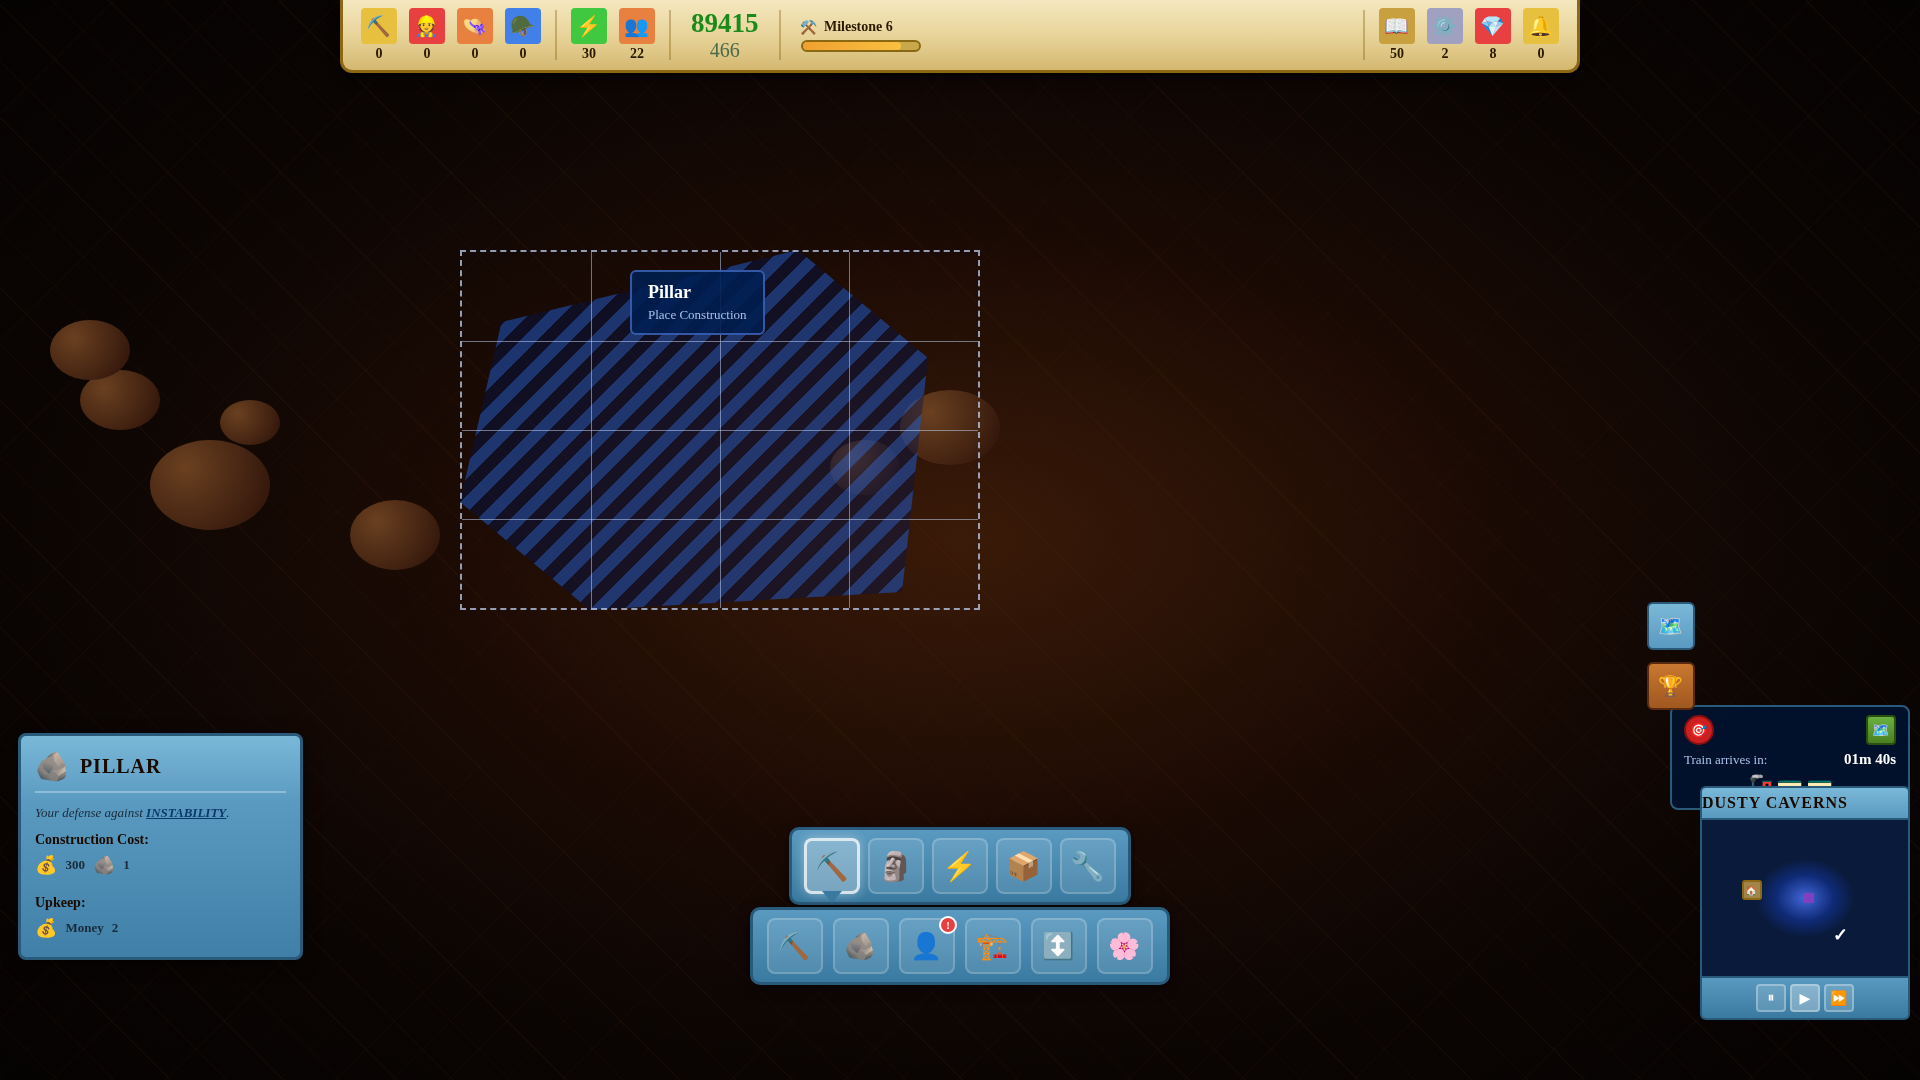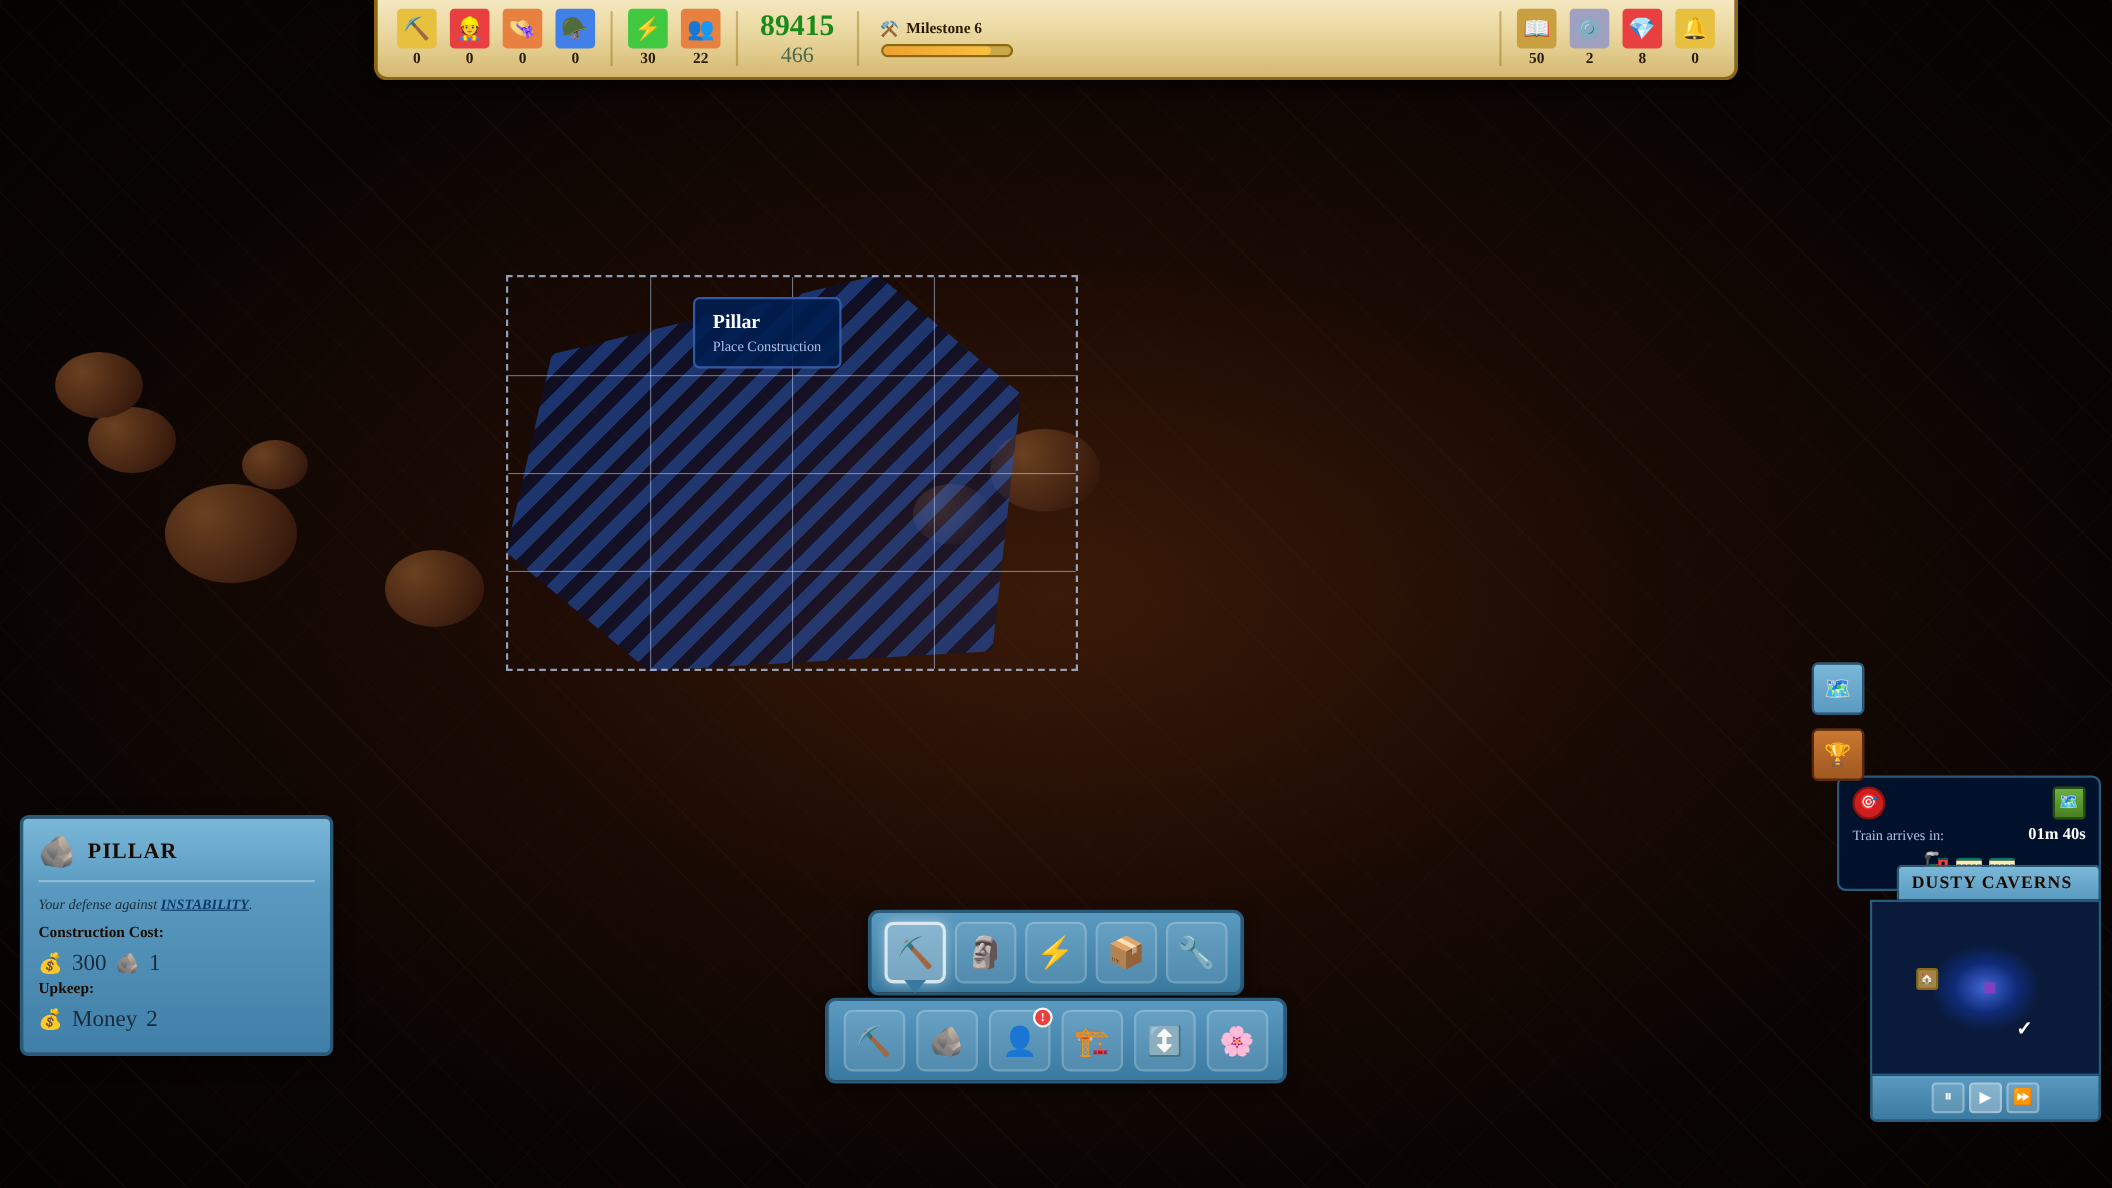--- a/index.html
+++ b/index.html
@@ -247,30 +247,30 @@
       align-items: center;
       gap: 8px;
       margin-bottom: 4px;
     }
 
     .cost-icon {
       font-size: 18px;
     }
 
     .cost-value {
-      font-size: 21px;
-      font-weight: normal;
+      font-size: 13px;
+      font-weight: bold;
       color: #1a2a3a;
     }
 
     .upkeep-row {
       display: flex;
       align-items: center;
       justify-content: space-between;
-      margin-top: 4px;
+      margin-top: 19px;
     }
 
     .upkeep-left {
       display: flex;
       align-items: center;
       gap: 8px;
     }
 
     
     .toolbar-main {
@@ -373,22 +373,21 @@
       right: 10px;
       bottom: 60px;
       width: 210px;
     }
 
     .minimap-title-bar {
       background: linear-gradient(180deg, #7ab8d8 0%, #5a9ac0 100%);
       border: 2px solid #2a5a7a;
       border-bottom: none;
       border-radius: 6px 6px 0 0;
-      padding: 6px 12px;
-      margin-left: 24px;
+      padding: 6px 0;
     }
 
     .minimap-title {
       font-size: 16px;
       font-weight: bold;
       color: #1a0a00;
       text-transform: uppercase;
       letter-spacing: 1px;
     }
 

